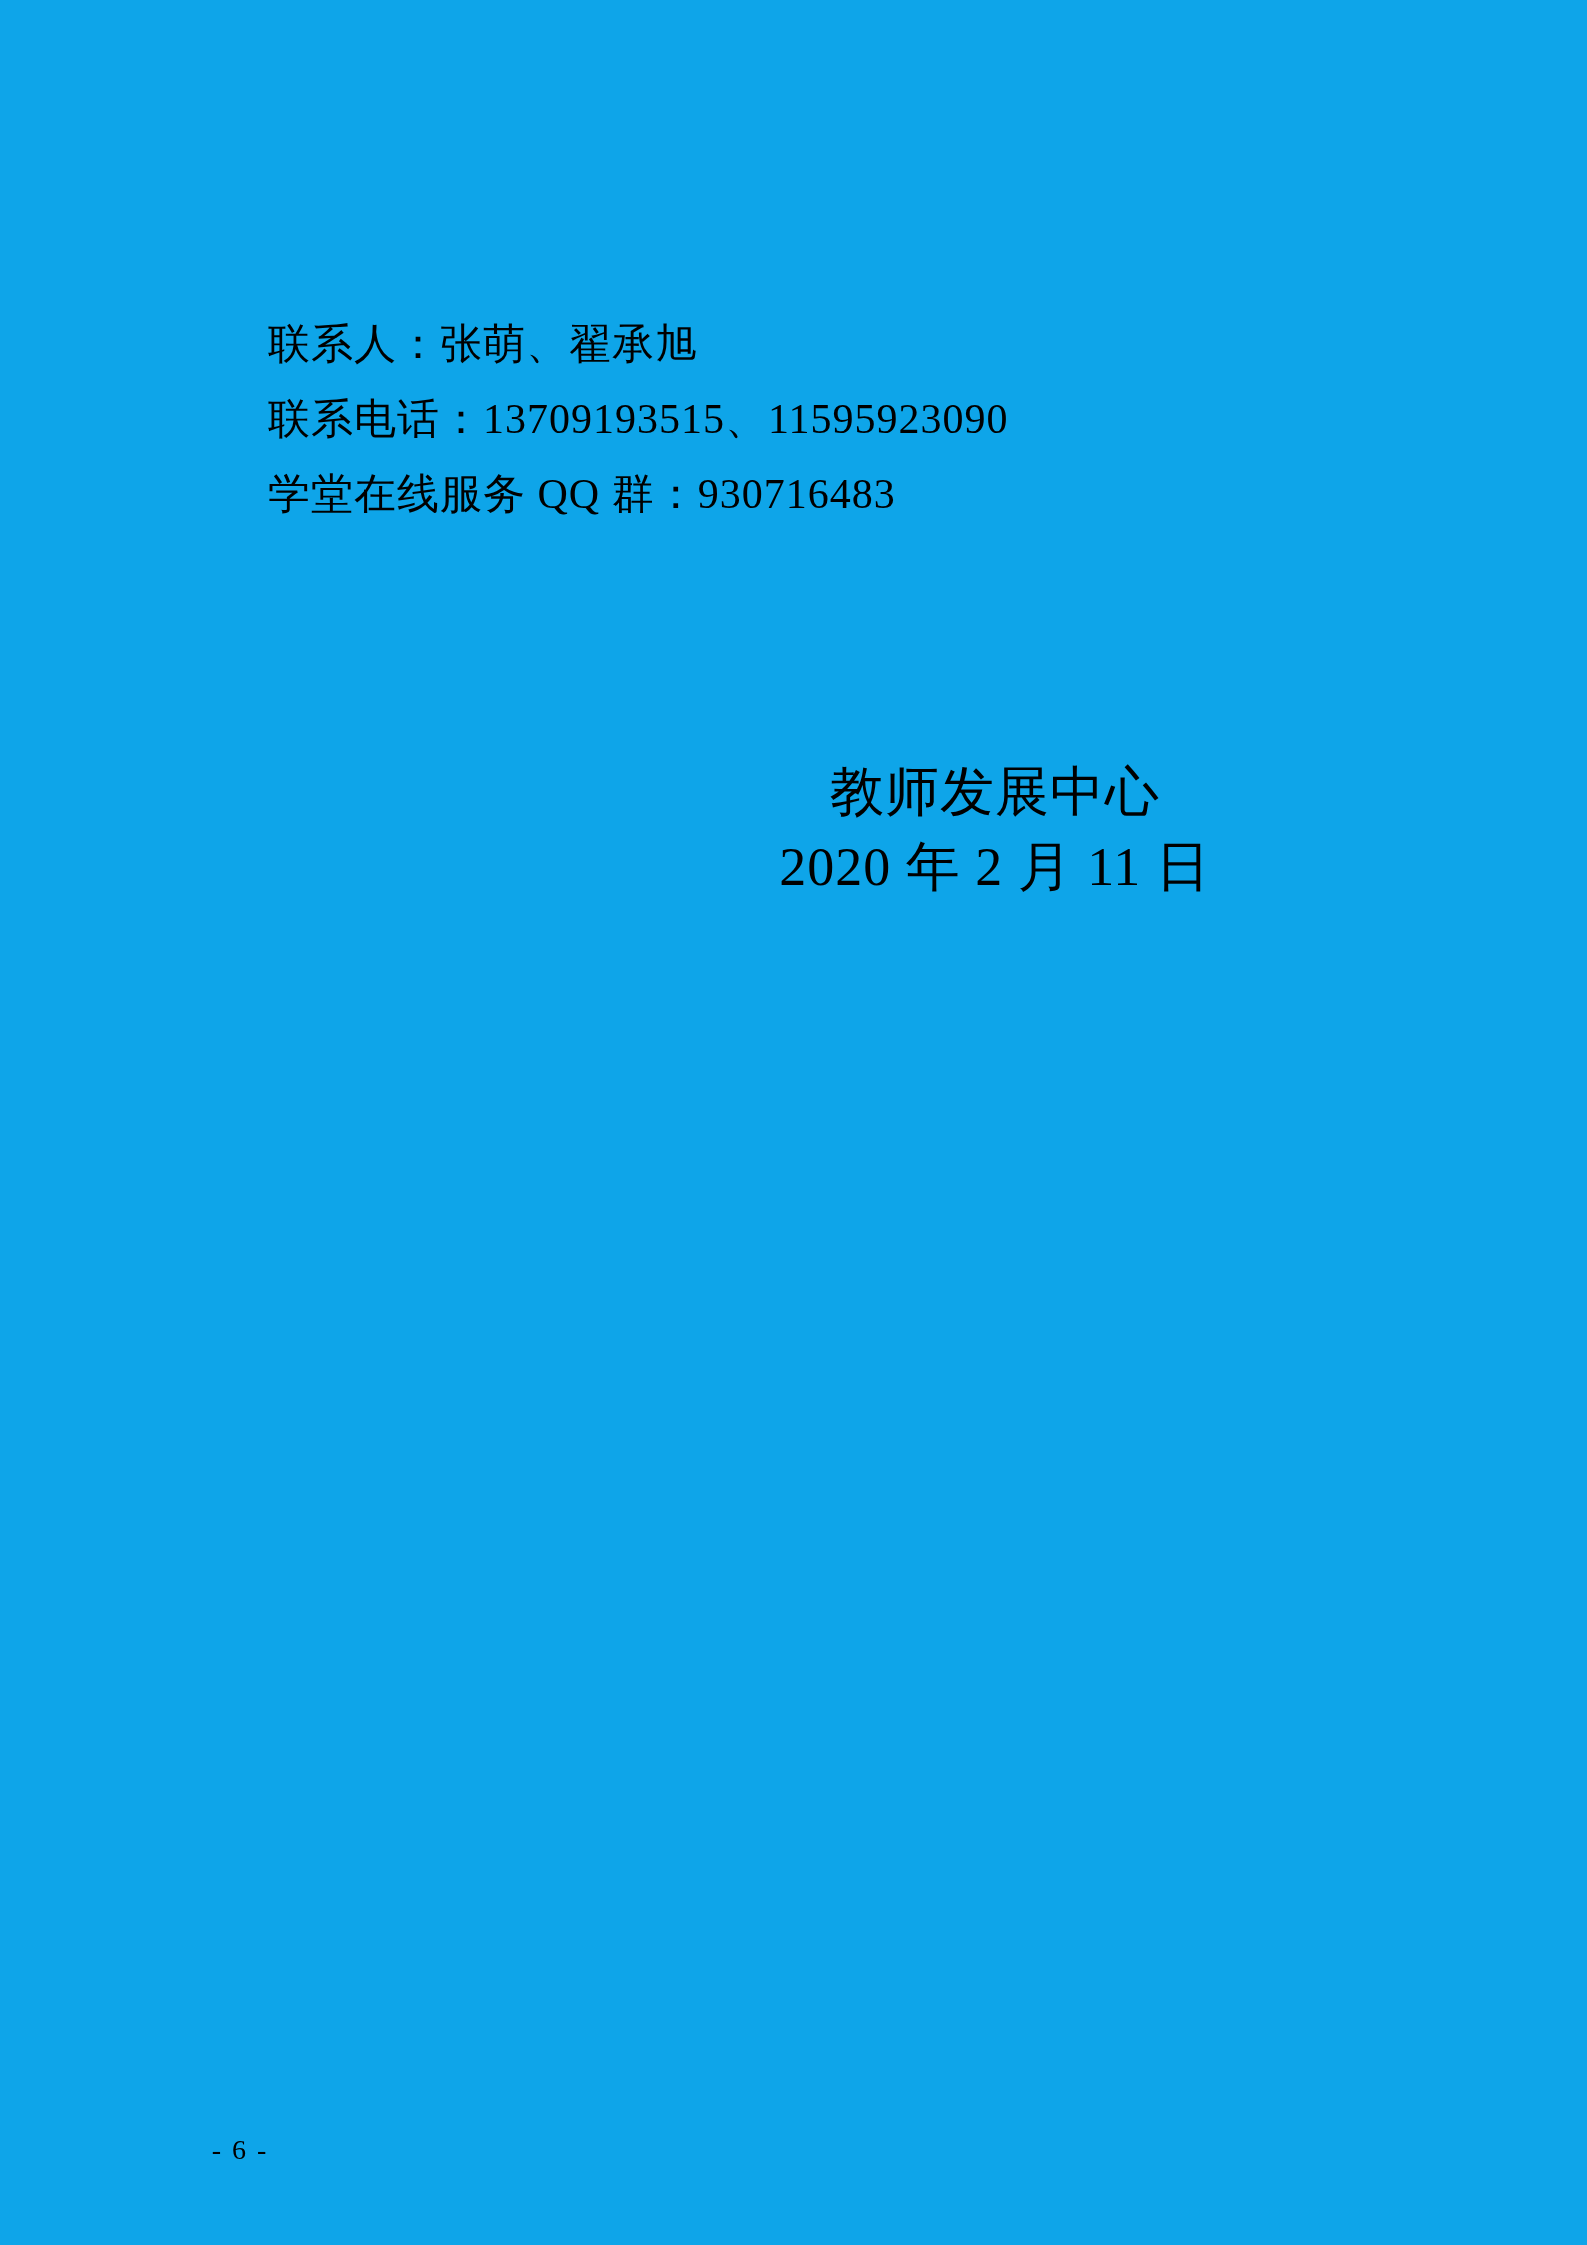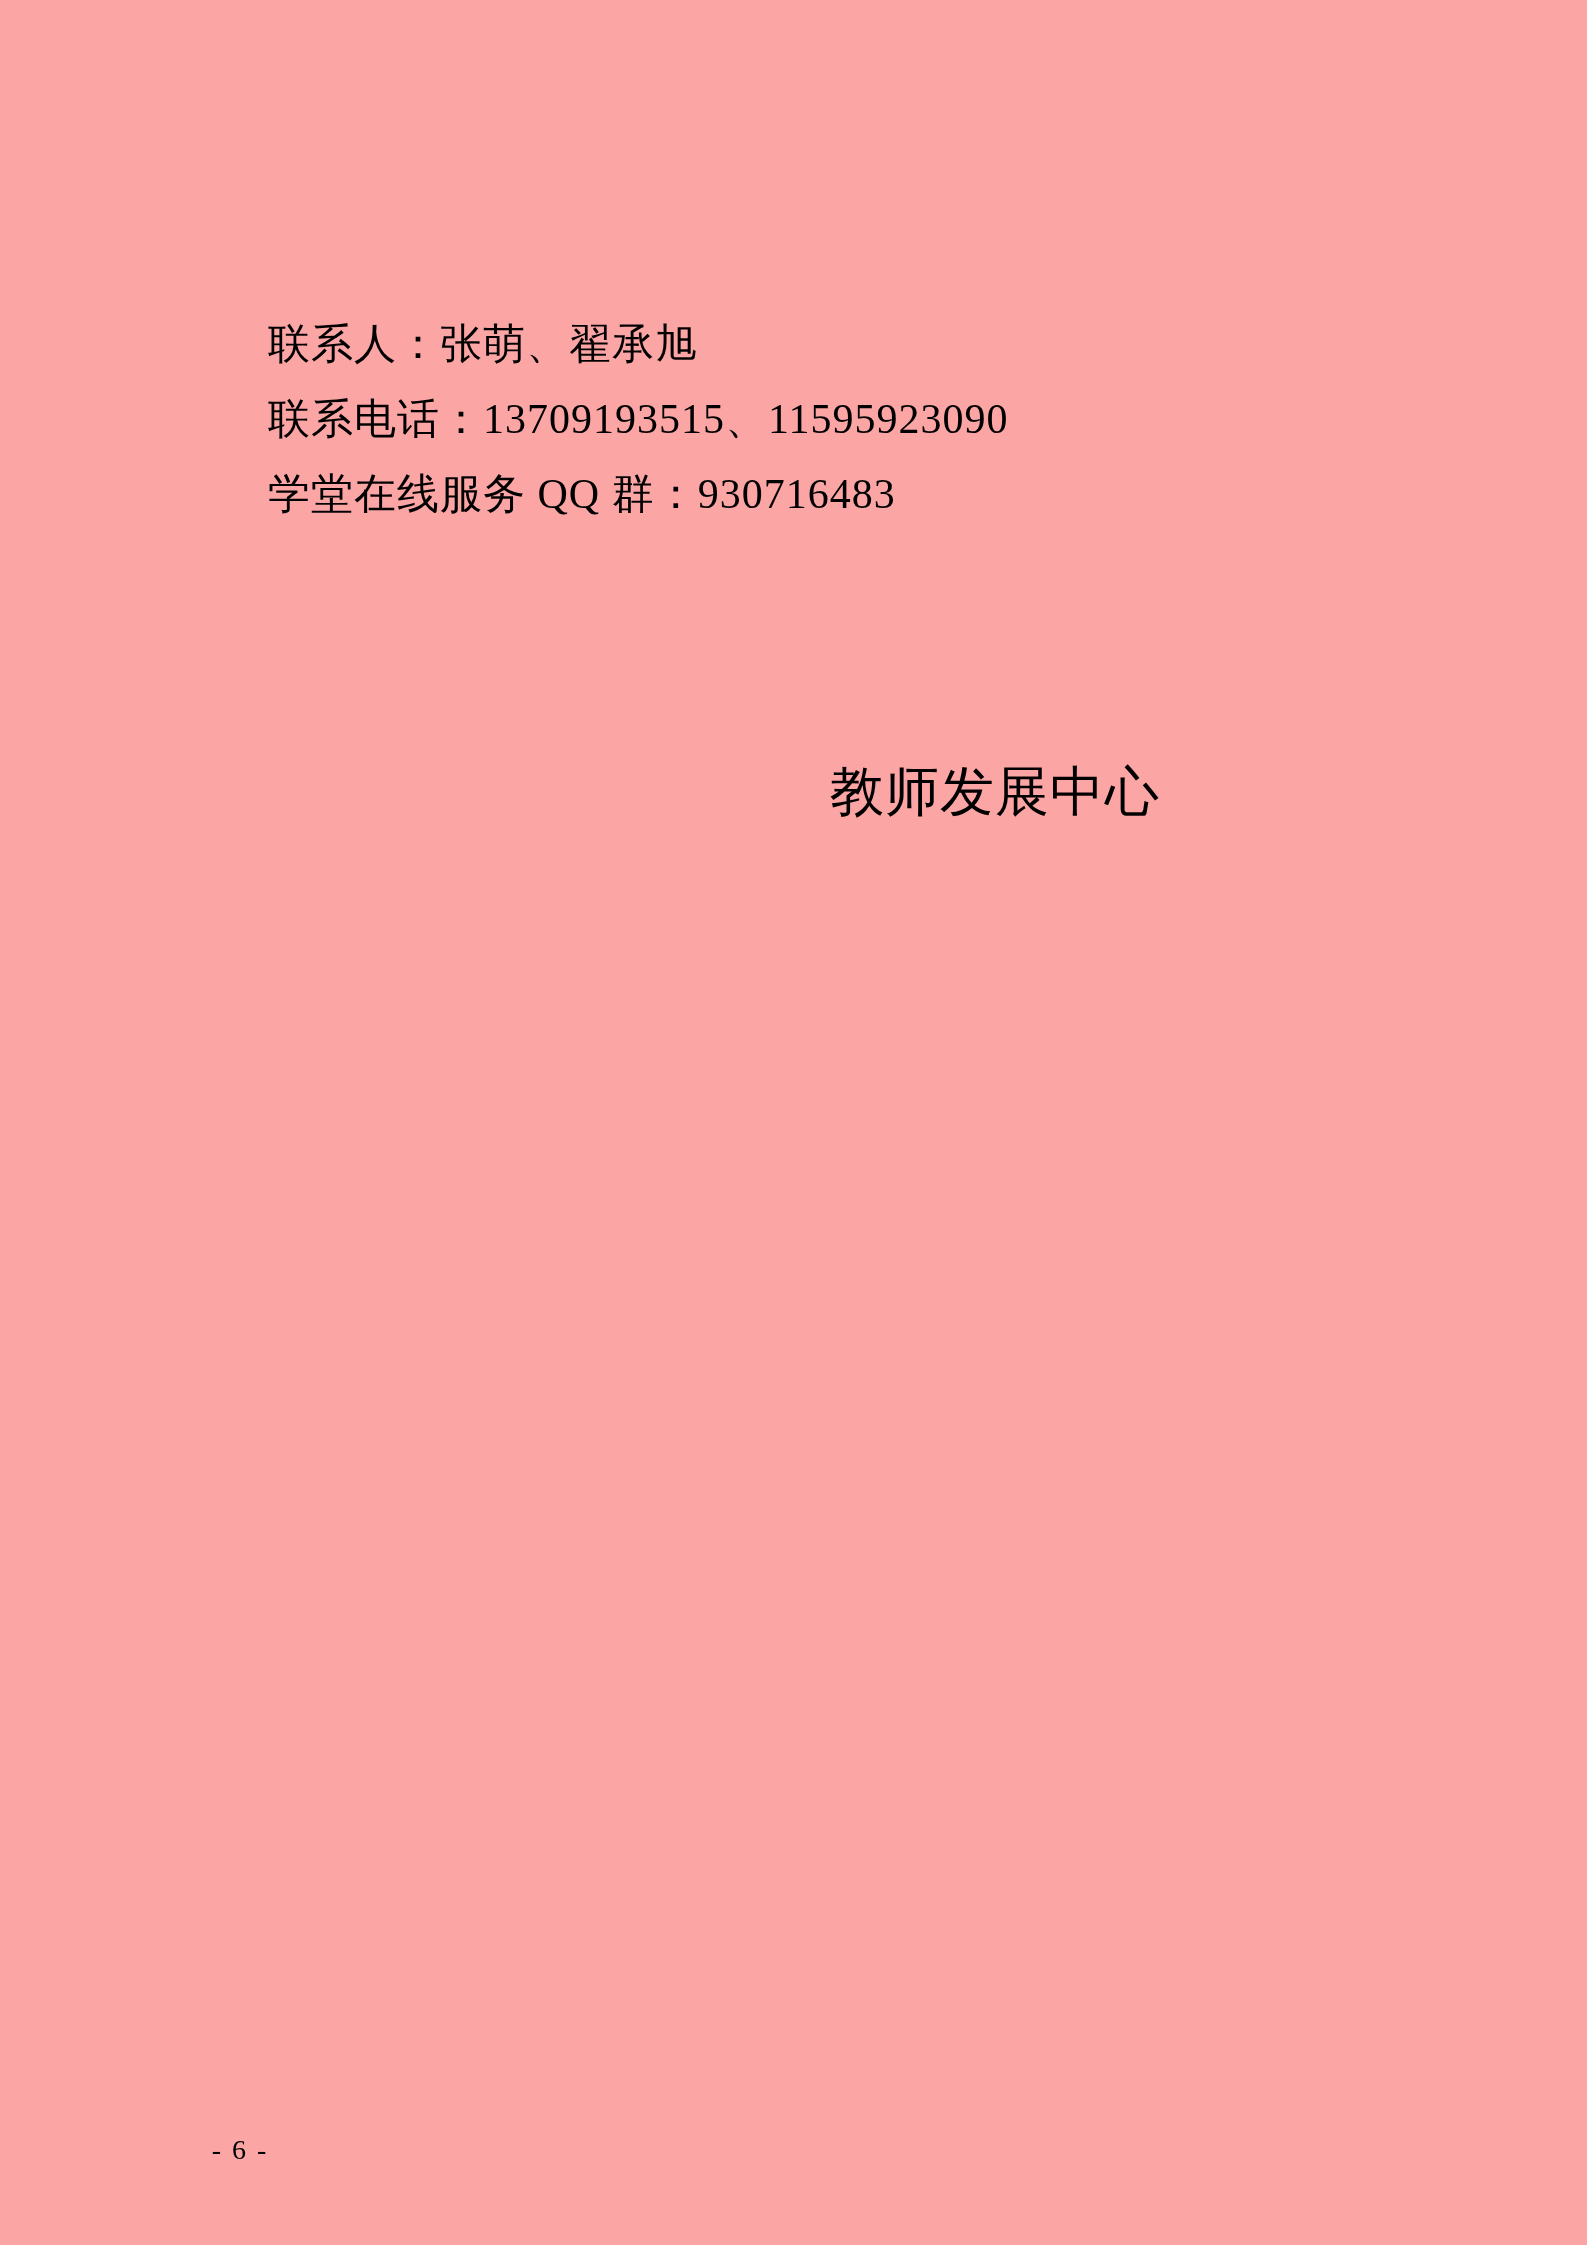--- a/index.html
+++ b/index.html
@@ -4,21 +4,21 @@
   <style>
     html, body {
       margin: 0;
       padding: 0;
       background: #ffffff;
     }
     .page {
       position: relative;
       width: 1587px;
       height: 2245px;
-      background: #fca5a5;
+      background: #0ea5e9;
       color: #000000;
       font-family: "Liberation Serif", "DejaVu Serif", serif;
       overflow: hidden;
     }
     .contact-block {
       position: absolute;
       left: 268px;
       top: 307px;
     }
     .contact-block p {
@@ -59,17 +59,18 @@
 <div class="page">
 
   <div class="contact-block">
     <p>联系人：张萌、翟承旭</p>
     <p>联系电话：13709193515、11595923090</p>
     <p>学堂在线服务 QQ 群：930716483</p>
   </div>
 
   <div class="signature-block">
     <p>教师发展中心</p>
+    <p>2020 年 2 月 11 日</p>
   </div>
 
   <div class="page-number">- 6 -</div>
 
 </div>
 
 </body></html>

